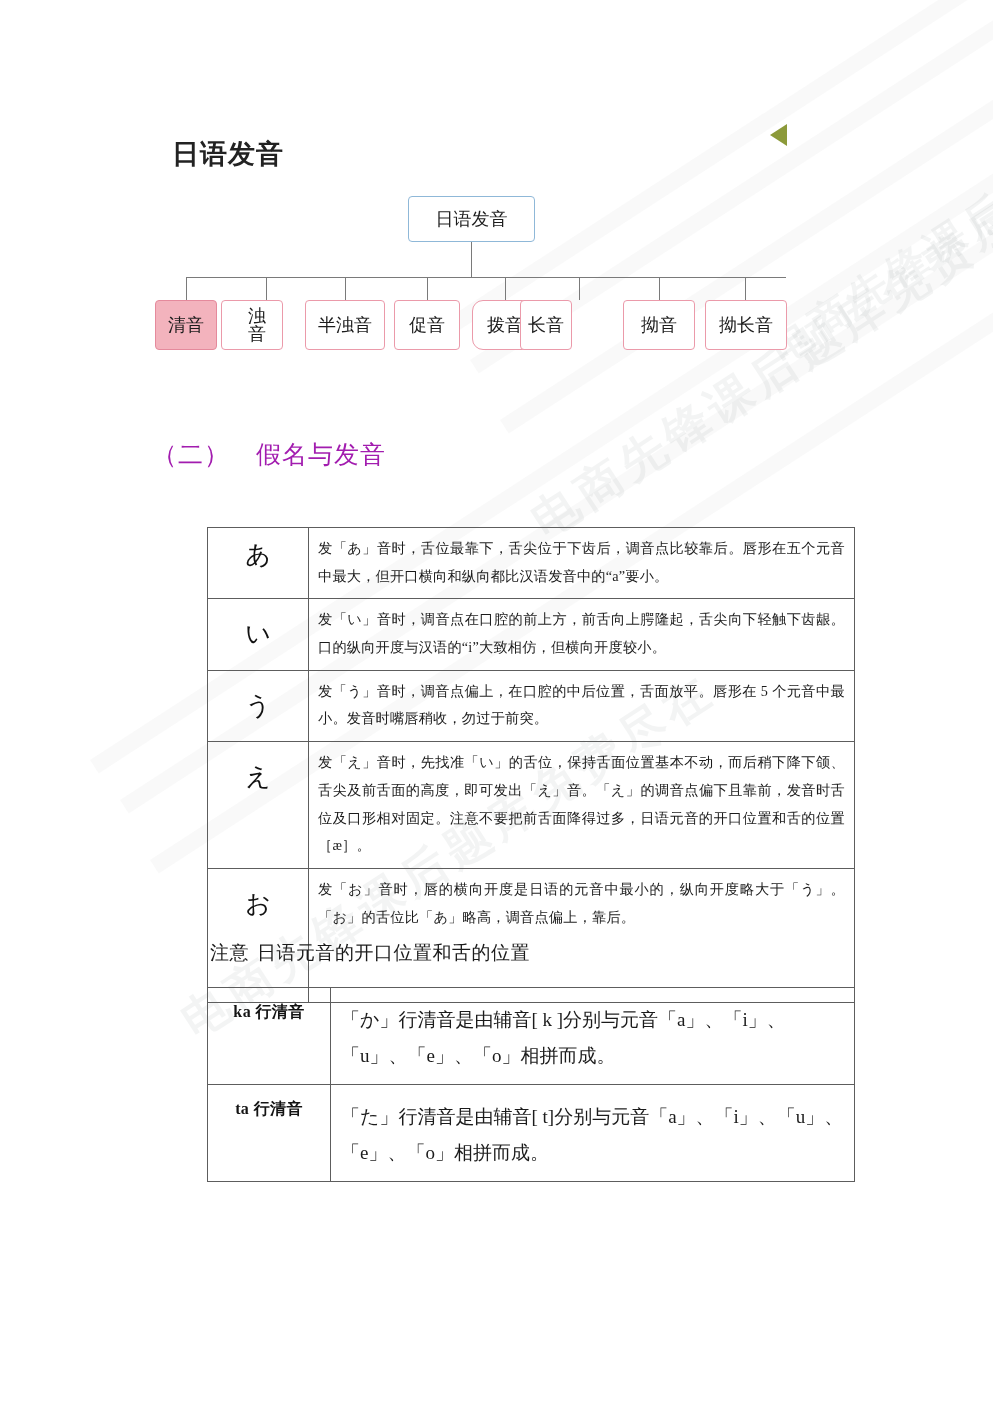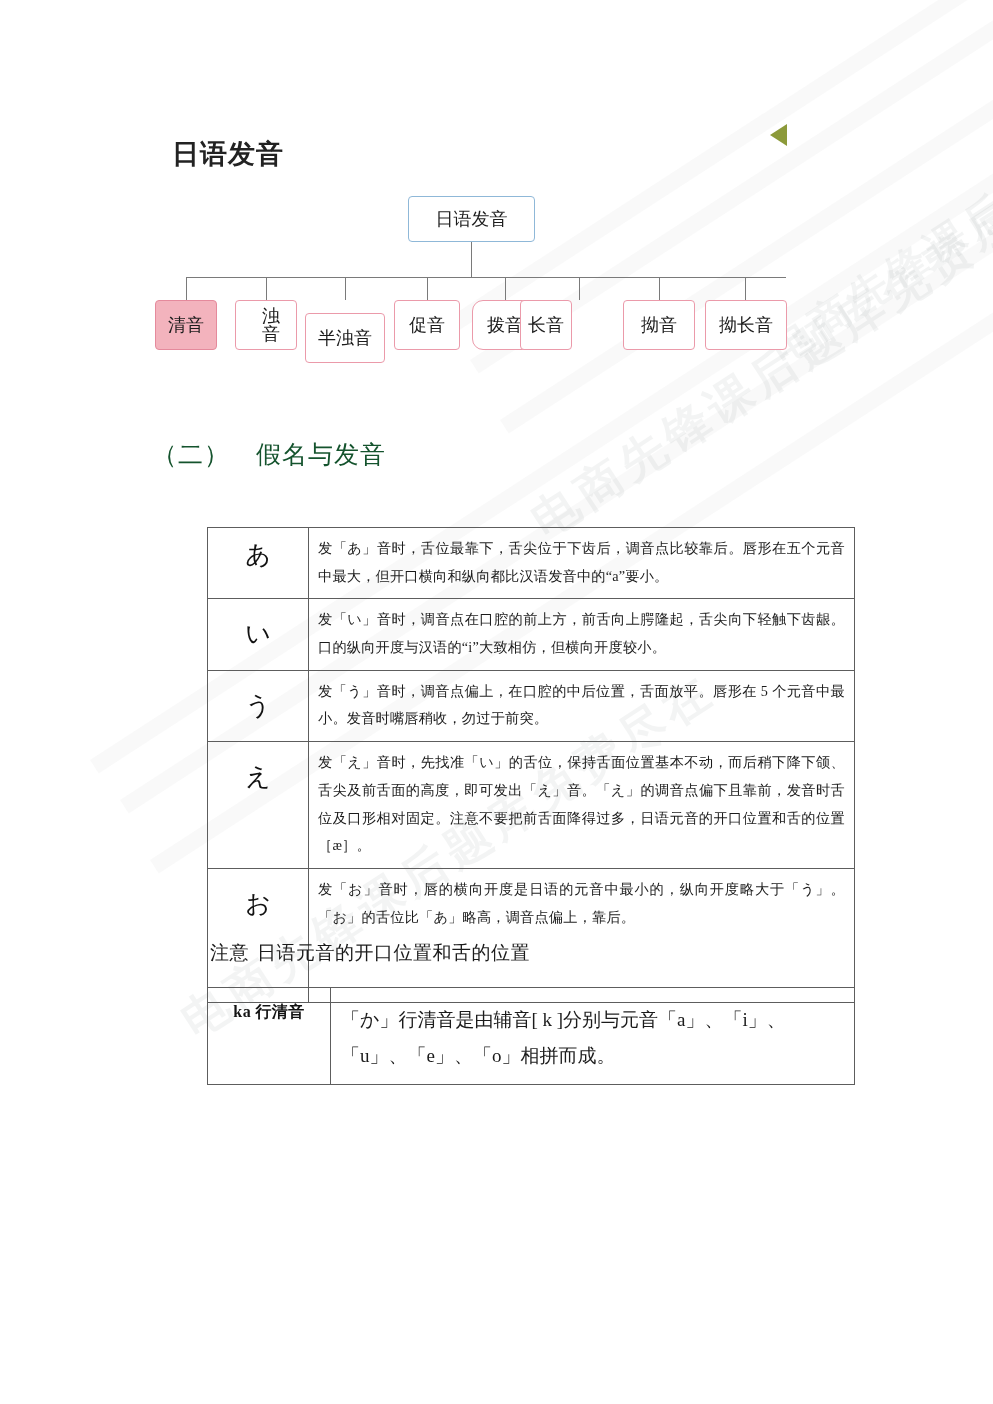--- a/index.html
+++ b/index.html
@@ -118,21 +118,21 @@
   .conn.v { width: 1px; }
   .conn.h { height: 1px; }
 
   
   #section-header {
     position: absolute;
     left: 152px;
     top: 438px;
     font-size: 25px;
     letter-spacing: 1px;
-    color: #14532d;
+    color: #a21caf;
   }
   #section-header .sec-num { margin-right: 26px; }
 
   
   table.doc-table {
     position: absolute;
     border-collapse: collapse;
     background: transparent;
   }
   table.doc-table td {
@@ -224,24 +224,24 @@
     <div class="conn v" style="left:345px; top:277px; height:23px;"></div>
     <div class="conn v" style="left:427px; top:277px; height:23px;"></div>
     <div class="conn v" style="left:505px; top:277px; height:23px;"></div>
     <div class="conn v" style="left:579px; top:277px; height:23px;"></div>
     <div class="conn v" style="left:659px; top:277px; height:23px;"></div>
     <div class="conn v" style="left:745px; top:277px; height:23px;"></div>
 
     <div class="node leaf active" style="left:155px; width:62px;">
       <span>清音</span>
     </div>
-    <div class="node leaf" style="left:235px; width:62px;padding-left:26px;">
+    <div class="node leaf" style="left:221px; width:62px;padding-left:26px;">
       <span>浊音</span>
     </div>
-    <div class="node leaf" style="left:305px; width:80px;margin-top:13px;">
+    <div class="node leaf" style="left:305px; width:80px;">
       <span>半浊音</span>
     </div>
     <div class="node leaf" style="left:394px; width:66px;">
       <span>促音</span>
     </div>
     <div class="node leaf" style="left:472px; width:66px;border-radius:11px;">
       <span>拨音</span>
     </div>
     <div class="node leaf" style="left:520px; width:52px;">
       <span>长音</span>
@@ -286,16 +286,20 @@
   <div id="note-line">
     <span class="note-label">注意</span><span>日语元音的开口位置和舌的位置</span>
   </div>
 
   <table id="row-table" class="doc-table">
     <tbody>
       <tr>
         <td class="row-label">ka 行清音</td>
         <td class="row-desc">「か」行清音是由辅音[ k ]分别与元音「a」、「i」、「u」、「e」、「o」相拼而成。</td>
       </tr>
+      <tr>
+        <td class="row-label">ta 行清音</td>
+        <td class="row-desc">「た」行清音是由辅音[ t]分别与元音「a」、「i」、「u」、「e」、「o」相拼而成。</td>
+      </tr>
     </tbody>
   </table>
 
 </div>
 
 </body></html>

